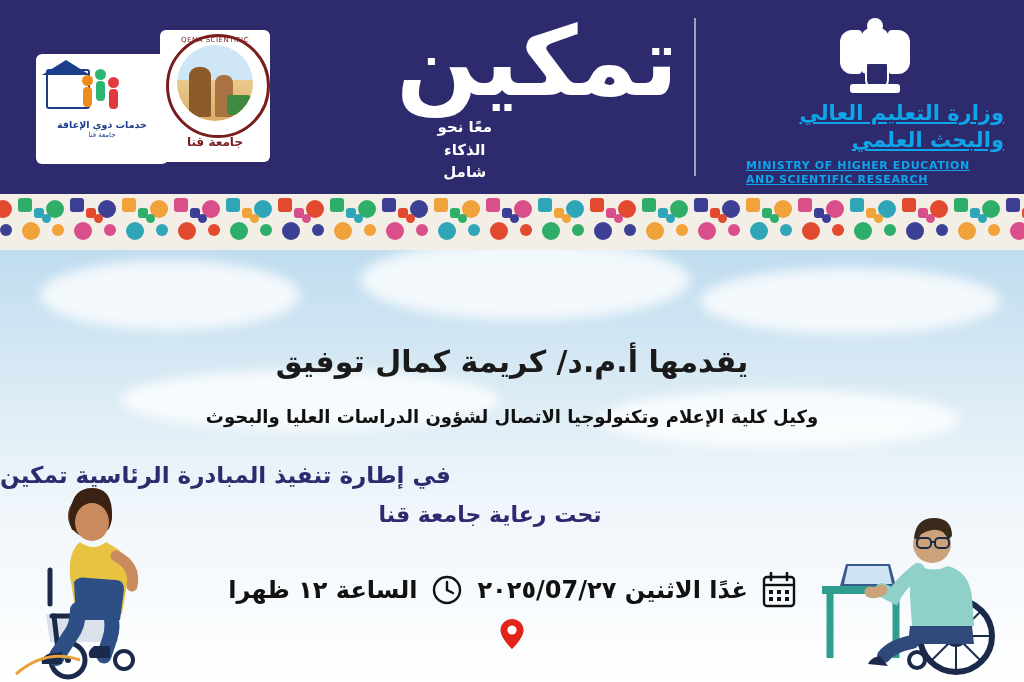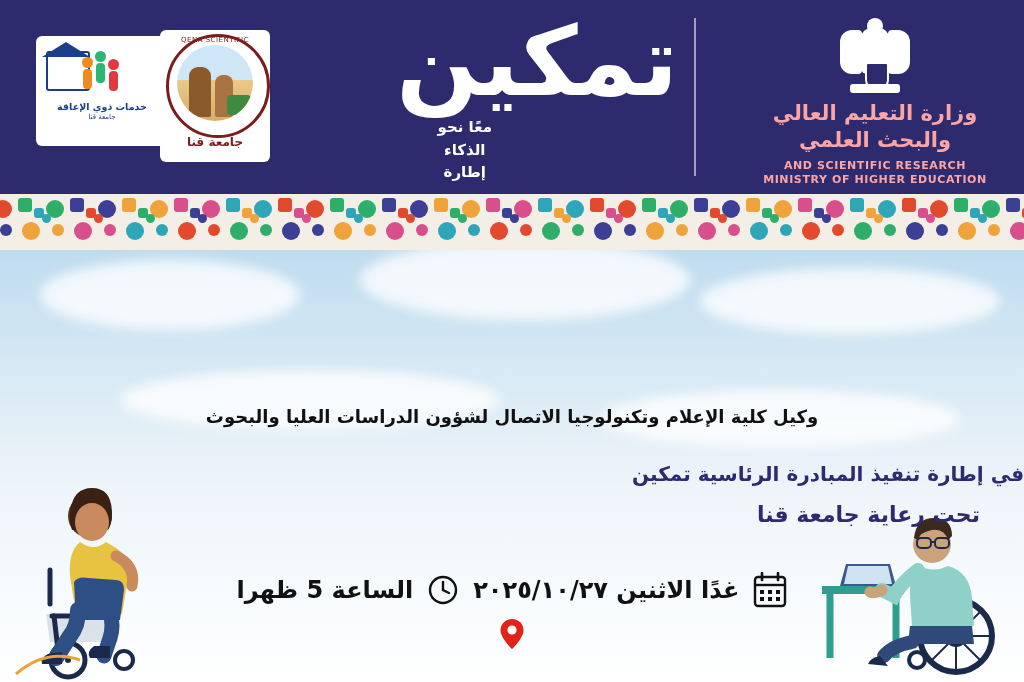--- a/index.html
+++ b/index.html
@@ -31,21 +31,21 @@
     top: 18px;
     width: 2px;
     height: 158px;
     background: rgba(255,255,255,0.55);
   }
 
   
   .logo-disability {
     position: absolute;
     left: 36px;
-    top: 36px;
+    top: 54px;
     width: 132px;
     height: 110px;
     background: #ffffff;
     border-radius: 6px;
     box-sizing: border-box;
     padding: 5px 4px 3px 4px;
     text-align: center;
   }
   .logo-disability .ld-art {
     position: relative;
@@ -173,22 +173,22 @@
     text-align: center;
     font-weight: bold;
   }
 
   
   .ministry {
     position: absolute;
     left: 746px;
     top: 18px;
     width: 258px;
-    text-align: center;
-    color: #fca5a5;
+    color: #0ea5e9;
+    text-decoration: underline;
   }
   .eagle {
     position: relative;
     width: 74px;
     height: 78px;
     margin: 0 auto 4px auto;
   }
   .eagle-body {
     position: absolute; left: 23px; top: 10px;
     width: 28px; height: 46px;
@@ -291,29 +291,30 @@
     width: 1024px;
     text-align: center;
     color: #111111;
     font-size: 18px;
     font-weight: bold;
   }
   .framework {
     position: absolute;
     left: 0; top: 212px;
     width: 1024px;
-    text-align: right;
+    text-align: left;
     color: #2e2a6e;
-    font-size: 20px;
+    font-size: 23px;
     font-weight: bold;
   }
   .patronage {
     position: absolute;
     left: 0; top: 252px;
     width: 980px;
+    text-align: center;
     color: #2e2a6e;
     font-size: 22px;
     font-weight: bold;
   }
 
   .infoline {
     position: absolute;
     left: 0; top: 322px;
     width: 1024px;
     display: flex;
@@ -386,37 +387,37 @@
         <div class="lu-green"></div>
       </div>
       <div class="lu-topname">QENA SCIENTIFIC</div>
       <div class="lu-name">جامعة قنا</div>
     </div>
 
     <div class="tamkeen">تمكين</div>
     <div class="tamkeen-sub">
       <div>معًا نحو</div>
       <div>الذكاء</div>
-      <div>إطارة</div>
+      <div>شامل</div>
     </div>
 
     <div class="header-divider"></div>
 
     <div class="ministry">
       <div class="eagle">
         <div class="eagle-wingl"></div>
         <div class="eagle-wingr"></div>
         <div class="eagle-body"></div>
         <div class="eagle-head"></div>
         <div class="eagle-shield"></div>
         <div class="eagle-base"></div>
       </div>
       <div class="ministry-ar">وزارة التعليم العالي والبحث العلمي</div>
+      <div class="ministry-en">MINISTRY OF HIGHER EDUCATION</div>
       <div class="ministry-en">AND SCIENTIFIC RESEARCH</div>
-      <div class="ministry-en">MINISTRY OF HIGHER EDUCATION</div>
     </div>
   </div>
 
   <div class="band" id="band">
       <div class="band-cell" style="left: -10px;">
         <div class="band-dot" style="left: 4px; top: 6px; width: 18px; height: 18px; border-radius: 50%; background: rgb(226, 74, 47);"></div>
         <div class="band-dot" style="left: 28px; top: 4px; width: 14px; height: 14px; border-radius: 3px; background: rgb(47, 174, 106);"></div>
         <div class="band-dot" style="left: 10px; top: 30px; width: 12px; height: 12px; border-radius: 50%; background: rgb(60, 63, 147);"></div>
         <div class="band-dot" style="left: 32px; top: 28px; width: 18px; height: 18px; border-radius: 50%; background: rgb(240, 162, 59);"></div>
         <div class="band-dot" style="left: 44px; top: 14px; width: 10px; height: 10px; border-radius: 3px; background: rgb(47, 166, 184);"></div>
@@ -628,48 +629,49 @@
         <line x1="145" y1="34" x2="149" y2="34" stroke="#1b2a4a" stroke-width="2"></line>
         <path d="M130 56 q16 10 32 2 q22 6 24 32 l2 28 l-62 0 l-2 -30 q0 -26 6 -32z" fill="#8fd0c8"></path>
         <path d="M132 62 q-18 14 -24 26 l-12 -6" stroke="#8fd0c8" stroke-width="14" fill="none" stroke-linecap="round"></path>
         <path d="M96 82 q-8 4 -12 2" stroke="#caa37a" stroke-width="11" fill="none" stroke-linecap="round"></path>
         <path d="M124 118 l62 0 l2 18 l-66 0z" fill="#2f4a7a"></path>
         <path d="M126 134 q-20 4 -28 14" stroke="#2f4a7a" stroke-width="14" fill="none" stroke-linecap="round"></path>
         <path d="M94 148 q-10 2 -12 8 l20 2z" fill="#1b2a4a"></path>
       </svg>
     </div>
 
+    <div class="presenter">يقدمها أ.م.د/ كريمة كمال توفيق</div>
     <div class="presenter-role">وكيل كلية الإعلام وتكنولوجيا الاتصال لشؤون الدراسات العليا والبحوث</div>
     <div class="framework">في إطارة تنفيذ المبادرة الرئاسية تمكين</div>
     <div class="patronage">تحت رعاية جامعة قنا</div>
 
     <div class="infoline">
       <span>
         <svg width="34" height="36" viewBox="0 0 34 36" class="icon-svg">
           <rect x="2" y="5" width="30" height="29" rx="3" fill="none" stroke="#111" stroke-width="2.4"></rect>
           <line x1="2" y1="13" x2="32" y2="13" stroke="#111" stroke-width="2.4"></line>
           <line x1="9" y1="1" x2="9" y2="8" stroke="#111" stroke-width="2.6" stroke-linecap="round"></line>
           <line x1="25" y1="1" x2="25" y2="8" stroke="#111" stroke-width="2.6" stroke-linecap="round"></line>
           <rect x="7" y="18" width="4" height="4" fill="#111"></rect>
           <rect x="15" y="18" width="4" height="4" fill="#111"></rect>
           <rect x="23" y="18" width="4" height="4" fill="#111"></rect>
           <rect x="7" y="25" width="4" height="4" fill="#111"></rect>
           <rect x="15" y="25" width="4" height="4" fill="#111"></rect>
           <rect x="23" y="25" width="4" height="4" fill="#111"></rect>
         </svg>
       </span>
-      <span>غدًا الاثنين ٢٠٢٥/١٠/٢٧</span>
+      <span>غدًا الاثنين ٢٠٢٥/07/٢٧</span>
       <span>
         <svg width="32" height="32" viewBox="0 0 32 32" class="icon-svg">
           <circle cx="16" cy="16" r="13" fill="none" stroke="#111" stroke-width="2.4"></circle>
           <line x1="16" y1="16" x2="16" y2="8" stroke="#111" stroke-width="2.4" stroke-linecap="round"></line>
           <line x1="16" y1="16" x2="22" y2="19" stroke="#111" stroke-width="2.4" stroke-linecap="round"></line>
         </svg>
       </span>
-      <span>الساعة 5 ظهرا</span>
+      <span>الساعة ١٢ ظهرا</span>
     </div>
 
     <div class="venueline">
       <span>
         <svg width="26" height="32" viewBox="0 0 26 32" class="icon-svg">
           <path d="M13 1 C6.4 1 1.5 6 1.5 12.2 C1.5 20 13 31 13 31 C13 31 24.5 20 24.5 12.2 C24.5 6 19.6 1 13 1 Z" fill="#e2231a"></path>
           <circle cx="13" cy="12" r="4.6" fill="#ffffff"></circle>
         </svg>
       </span>
     </div>

